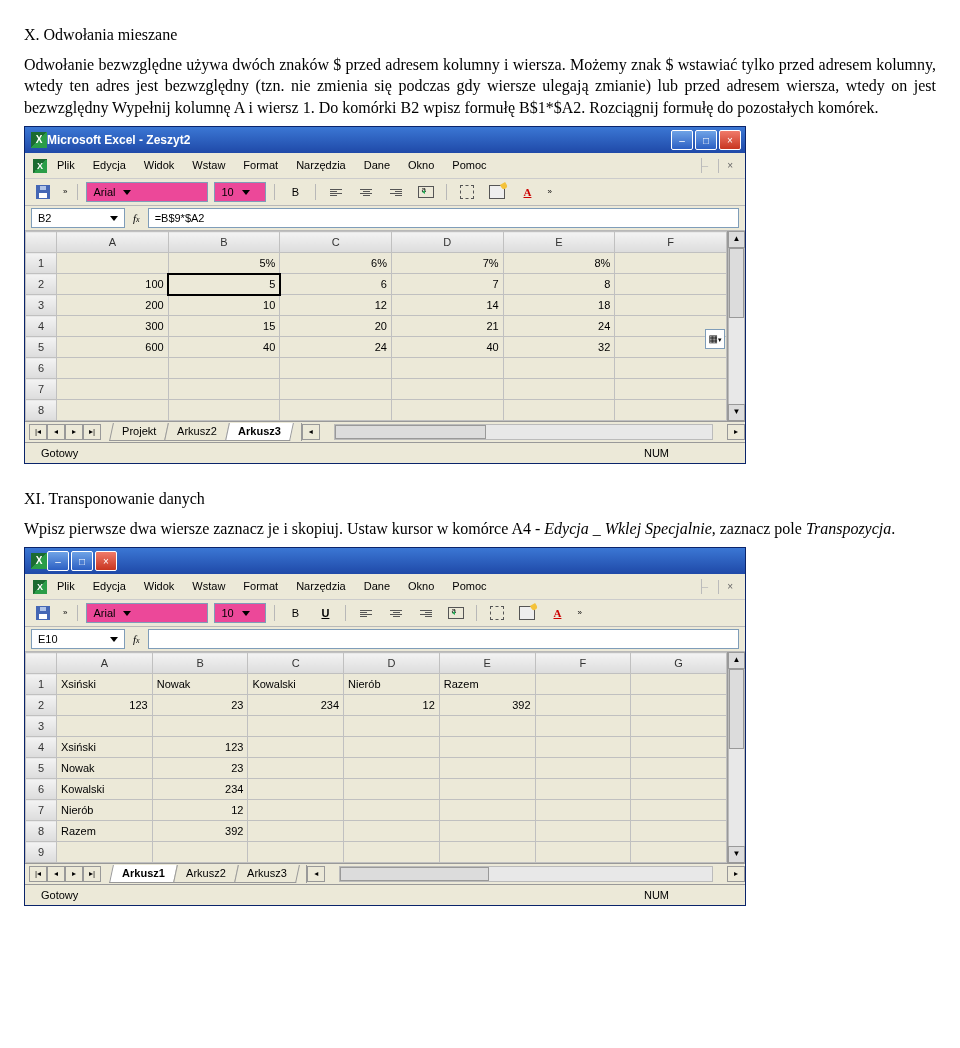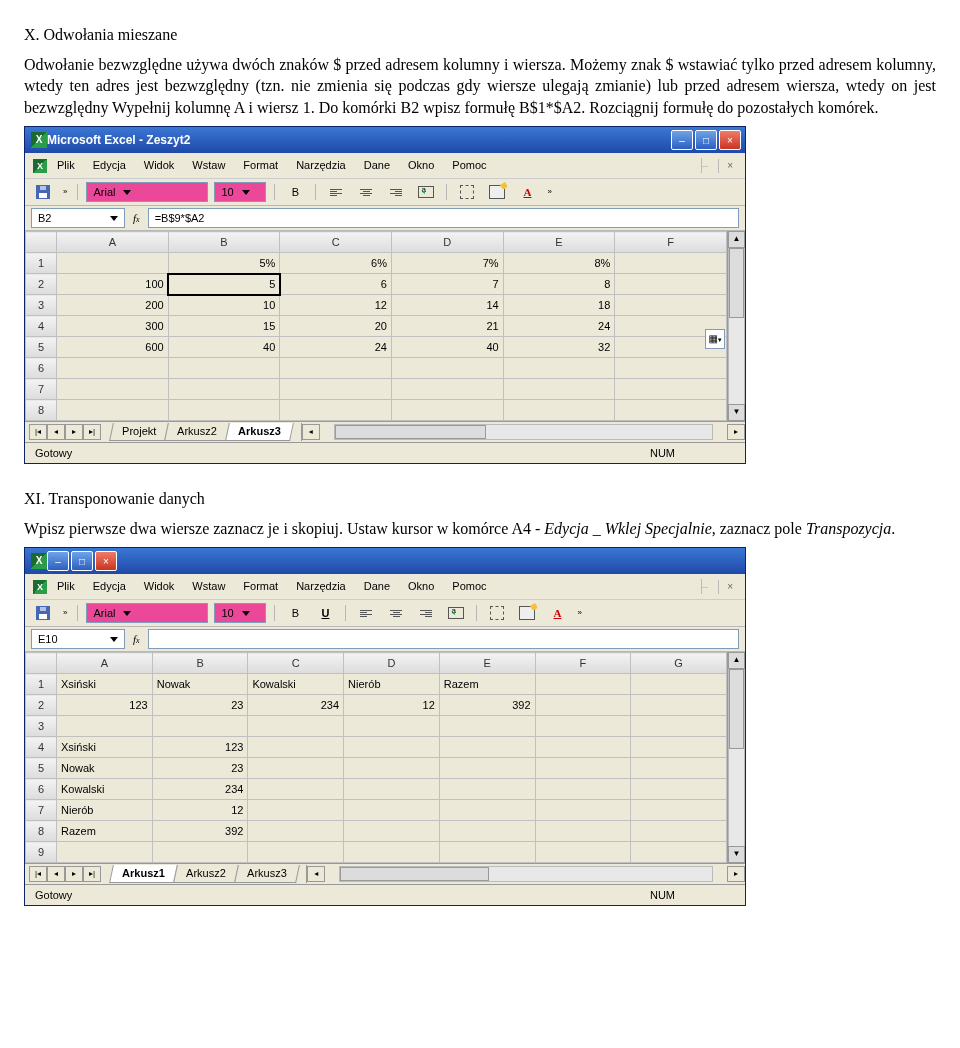--- a/index.html
+++ b/index.html
@@ -48,21 +48,21 @@
 .tab-nav { display: flex; gap: 0; padding: 0 4px; }
 .tab-nav-btn { width: 16px; height: 14px; border: 1px solid #999; background: #ece9d8; display: flex; align-items: center; justify-content: center; font-size: 8px; }
 .sheet-tabs { display: flex; align-items: flex-end; margin-left: 6px; }
 .sheet-tab { padding: 1px 10px; border: 1px solid #999; border-top: none; background: #ece9d8; font-size: 11px; transform: skew(-12deg); margin-right: -1px; }
 .sheet-tab .inner { transform: skew(12deg); display: inline-block; }
 .sheet-tab.active { background: #fff; font-weight: bold; }
 .hscroll { flex: 1; margin-left: 10px; border-left: 1px solid #999; height: 18px; display: flex; align-items: center; }
 .hscroll .track { flex: 1; background: #e8e8e8; height: 14px; border: 1px solid #bbb; margin: 0 14px; position: relative; }
 .hscroll .track .thumb { position: absolute; left: 0; width: 40%; height: 100%; background: #dcdcdc; border: 1px solid #999; box-sizing: border-box; }
 
-.statusbar { background: #ece9d8; border-top: 1px solid #999; height: 20px; display: flex; align-items: center; padding: 0 10px; }
+.statusbar { background: #ece9d8; border-top: 1px solid #999; height: 20px; display: flex; align-items: center; padding: 0 16px; }
 .statusbar .st-left { flex: 1; }
 .statusbar .st-mid { margin-right: 60px; }
 
 .floppy-icon { width: 14px; height: 14px; background: #4567b5; position: relative; }
 .floppy-icon::after { content: ""; position: absolute; bottom: 1px; left: 3px; width: 8px; height: 5px; background: #fff; }
 .floppy-icon::before { content: ""; position: absolute; top: 1px; left: 4px; width: 6px; height: 4px; background: #b0c4e8; }
 
 .border-icon { width: 14px; height: 14px; border: 1px dashed #555; box-sizing: border-box; }
 .fill-icon { width: 14px; height: 12px; background: #eee; border: 1px solid #555; position: relative; }
 .fill-icon::after { content: ""; position: absolute; top: -3px; right: -3px; width: 6px; height: 6px; background: #f4c23a; border-radius: 0 0 6px 6px; transform: rotate(-30deg); }

